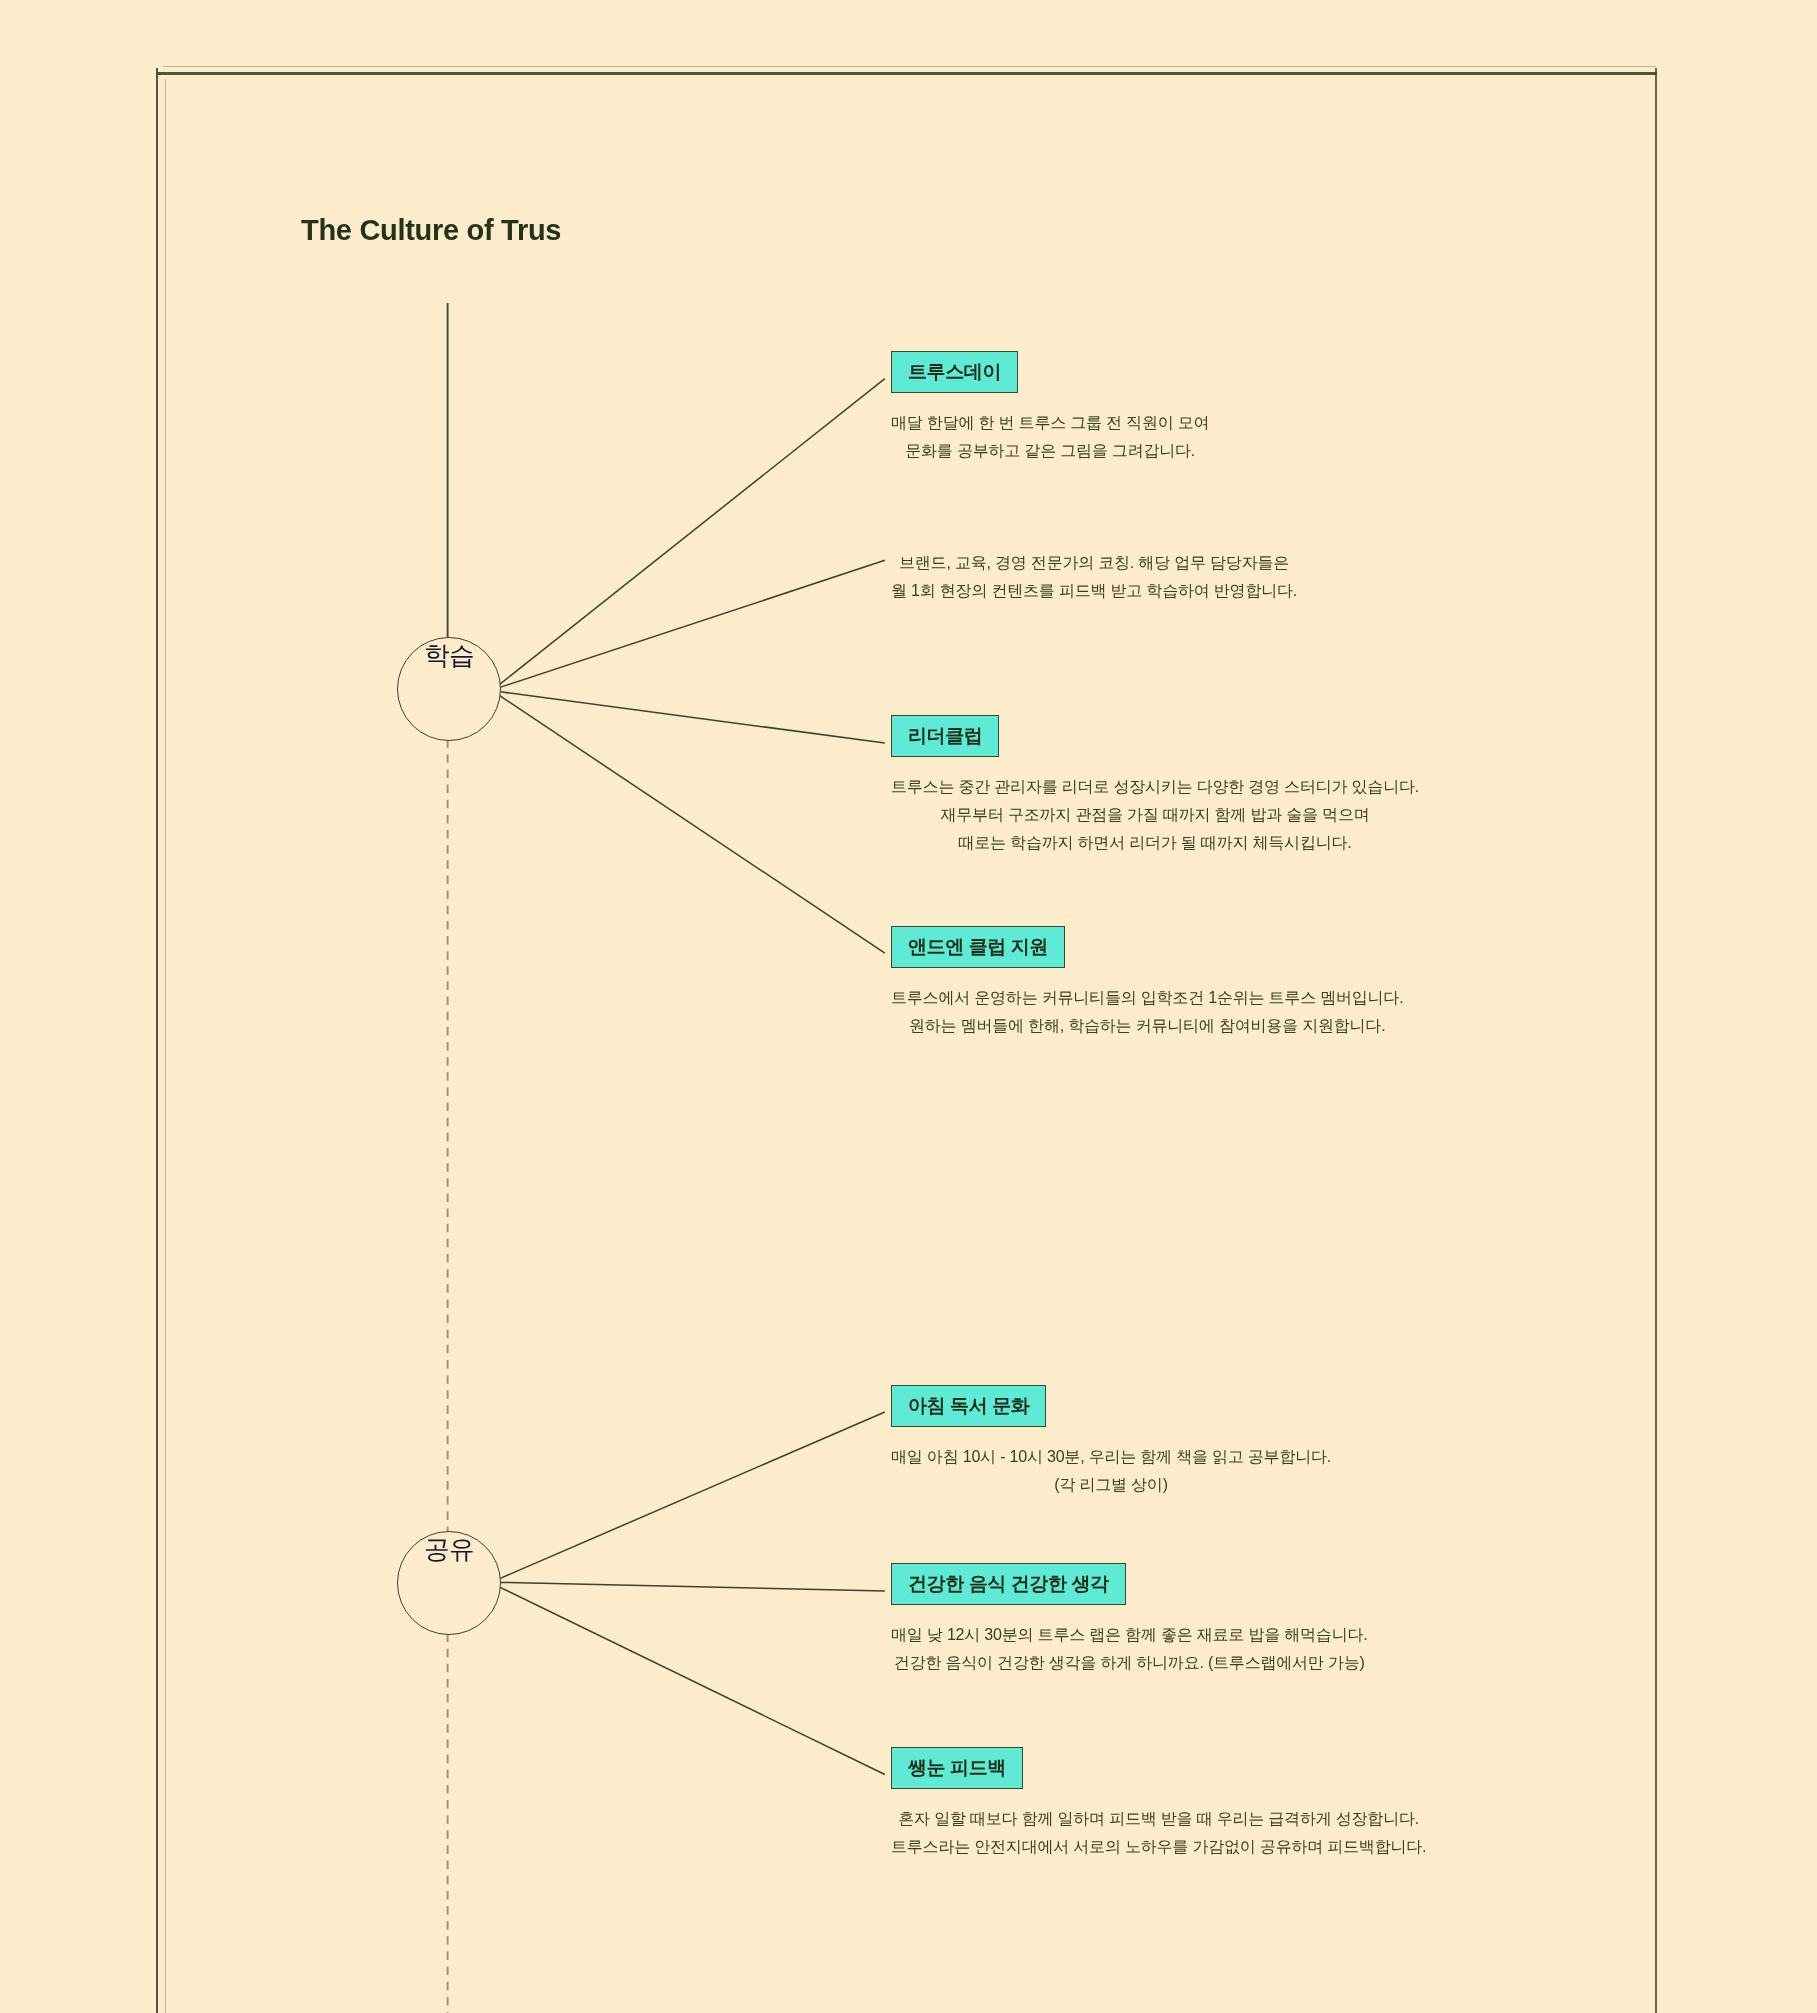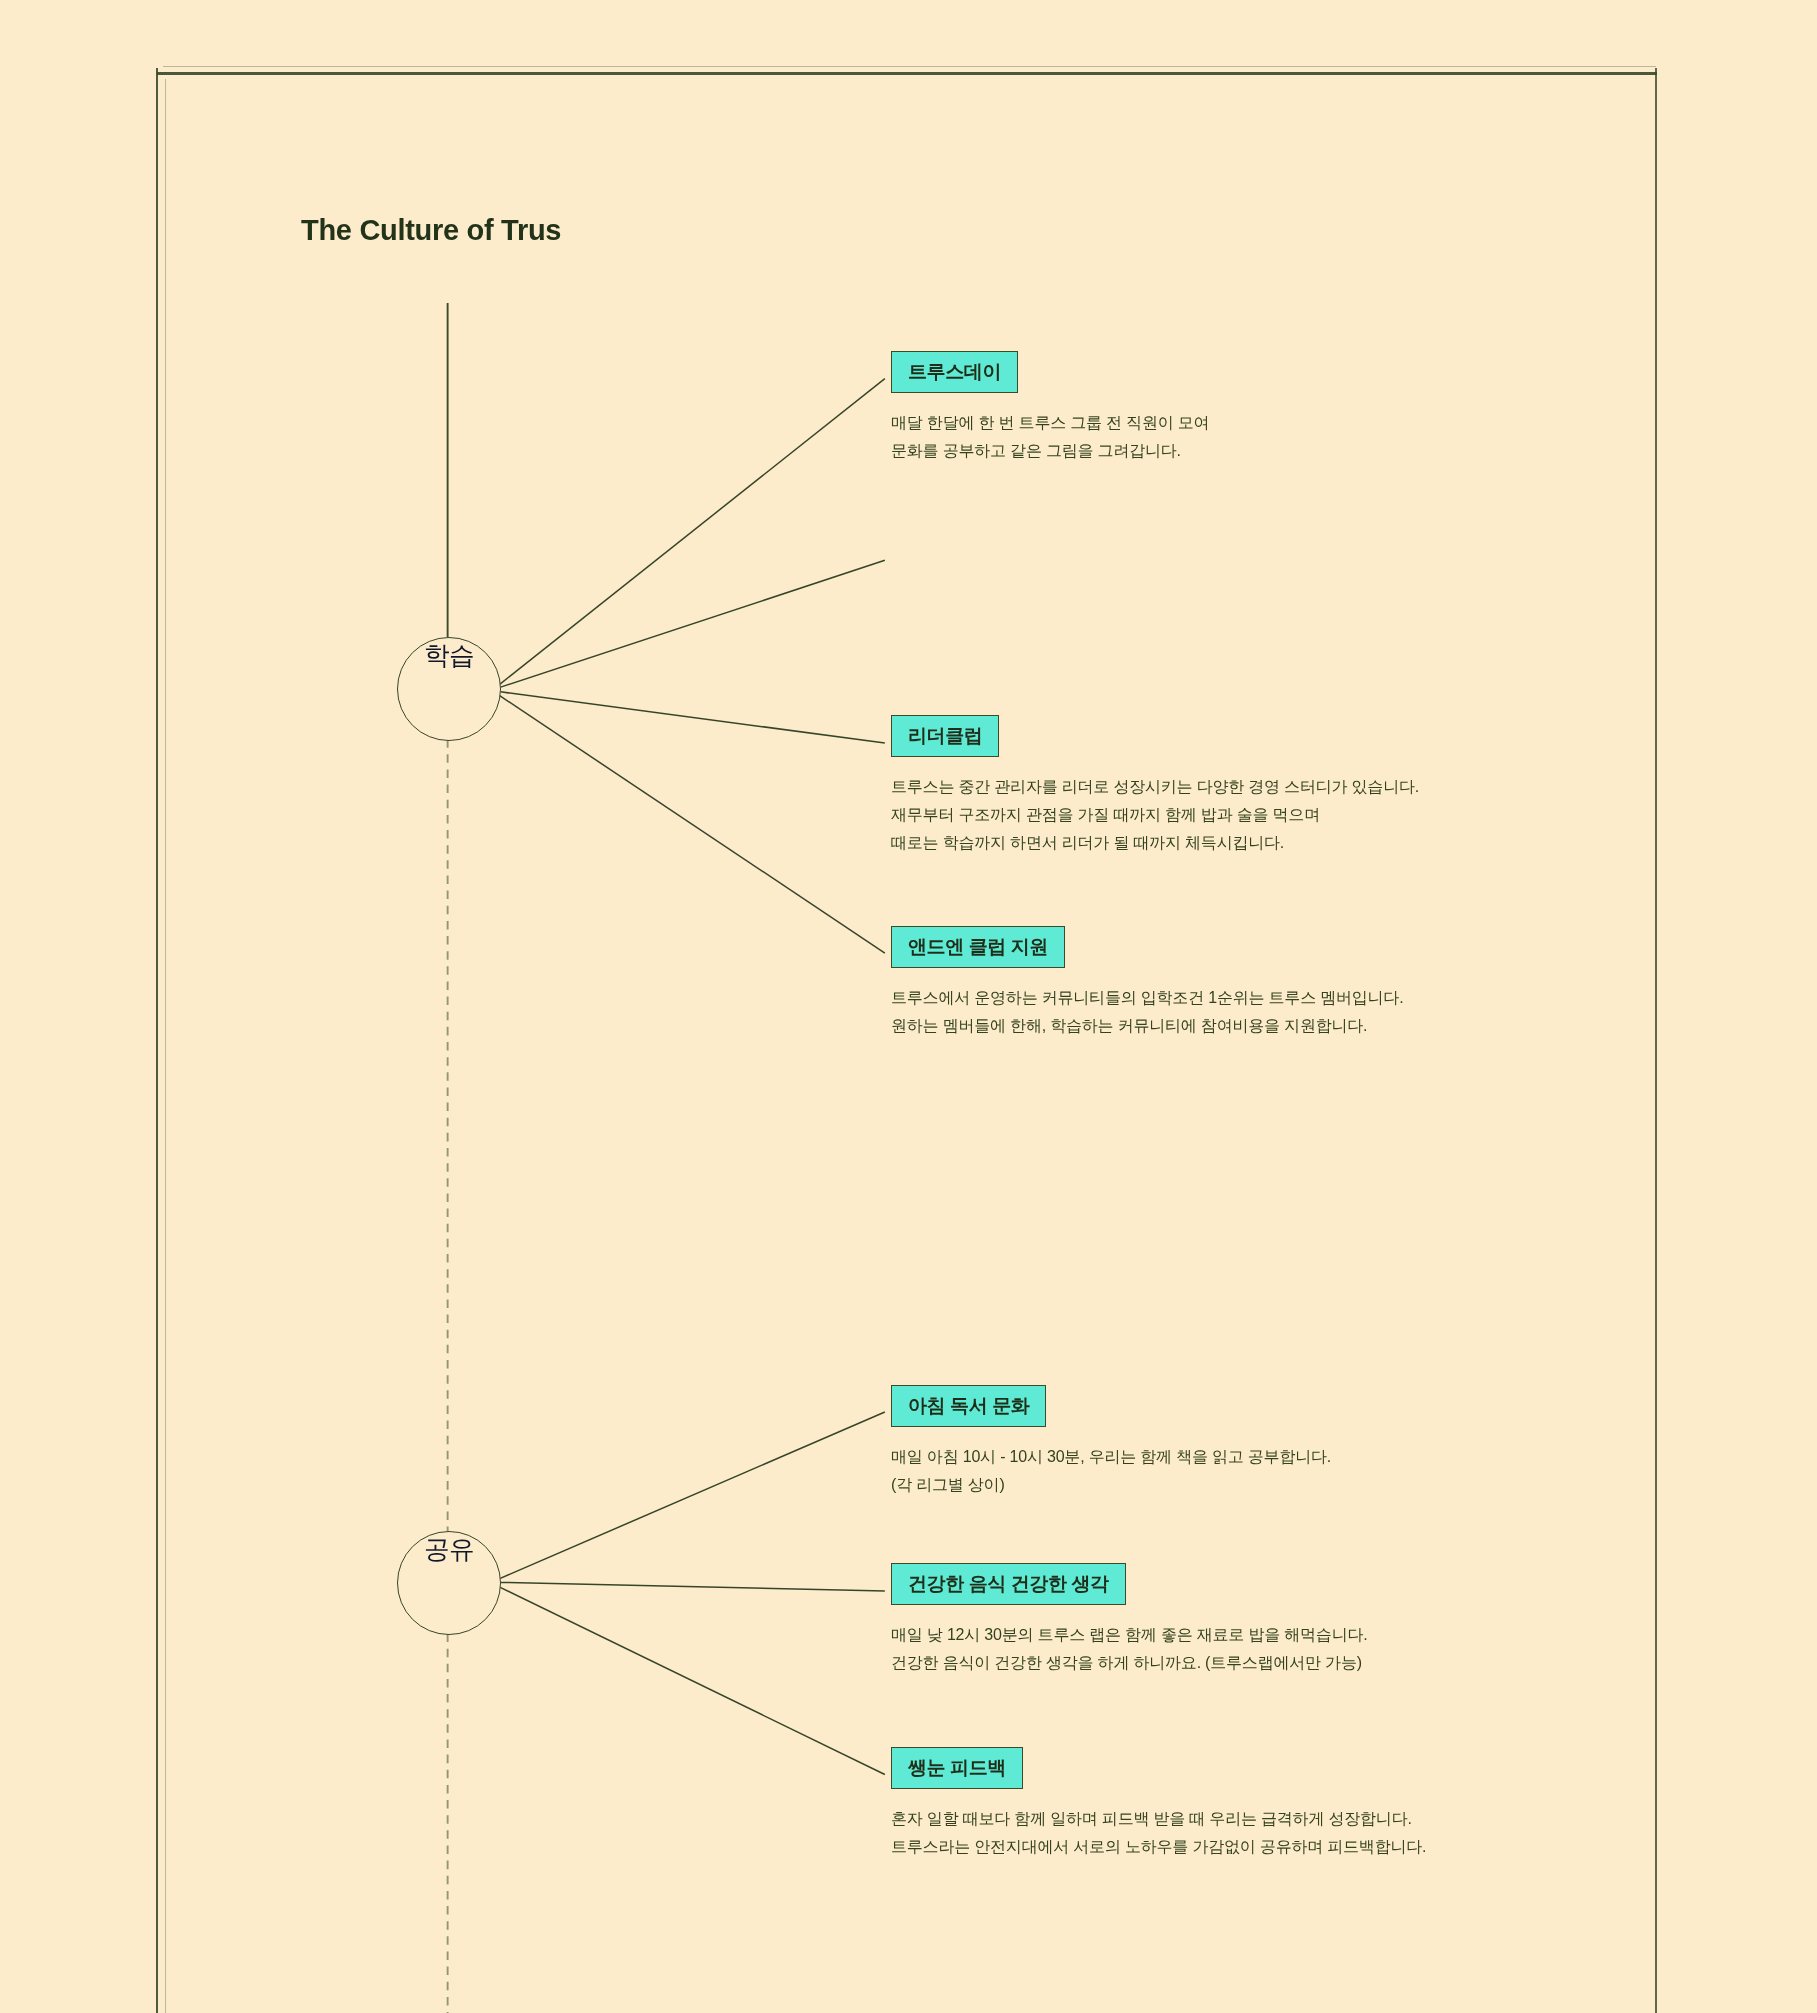--- a/index.html
+++ b/index.html
@@ -134,20 +134,21 @@
   }
   .item-label .tbm-rest {
     font-size: 16px;
     font-weight: 600;
     letter-spacing: 0.3px;
     margin-left: 8.5px;
   }
 
   .item-desc {
     margin-top: 16px;
+    text-align: center;
   }
   .item-desc .line {
     font-size: 16px;
     line-height: 28px;
     color: #34411f;
     letter-spacing: -0.2px;
     white-space: nowrap;
   }
 </style>
 </head>
@@ -190,20 +191,24 @@
 
   <div class="item" style="top:351px">
     <div class="item-label">트루스데이</div>
     <div class="item-desc">
       <div class="line">매달 한달에 한 번 트루스 그룹 전 직원이 모여</div>
       <div class="line">문화를 공부하고 같은 그림을 그려갑니다.</div>
     </div>
   </div>
 
   <div class="item" style="top:533px">
+    <div class="item-desc">
+      <div class="line">브랜드, 교육, 경영 전문가의 코칭. 해당 업무 담당자들은</div>
+      <div class="line">월 1회 현장의 컨텐츠를 피드백 받고 학습하여 반영합니다.</div>
+    </div>
   </div>
 
   <div class="item" style="top:715px">
     <div class="item-label">리더클럽</div>
     <div class="item-desc">
       <div class="line">트루스는 중간 관리자를 리더로 성장시키는 다양한 경영 스터디가 있습니다.</div>
       <div class="line">재무부터 구조까지 관점을 가질 때까지 함께 밥과 술을 먹으며</div>
       <div class="line">때로는 학습까지 하면서 리더가 될 때까지 체득시킵니다.</div>
     </div>
   </div>

